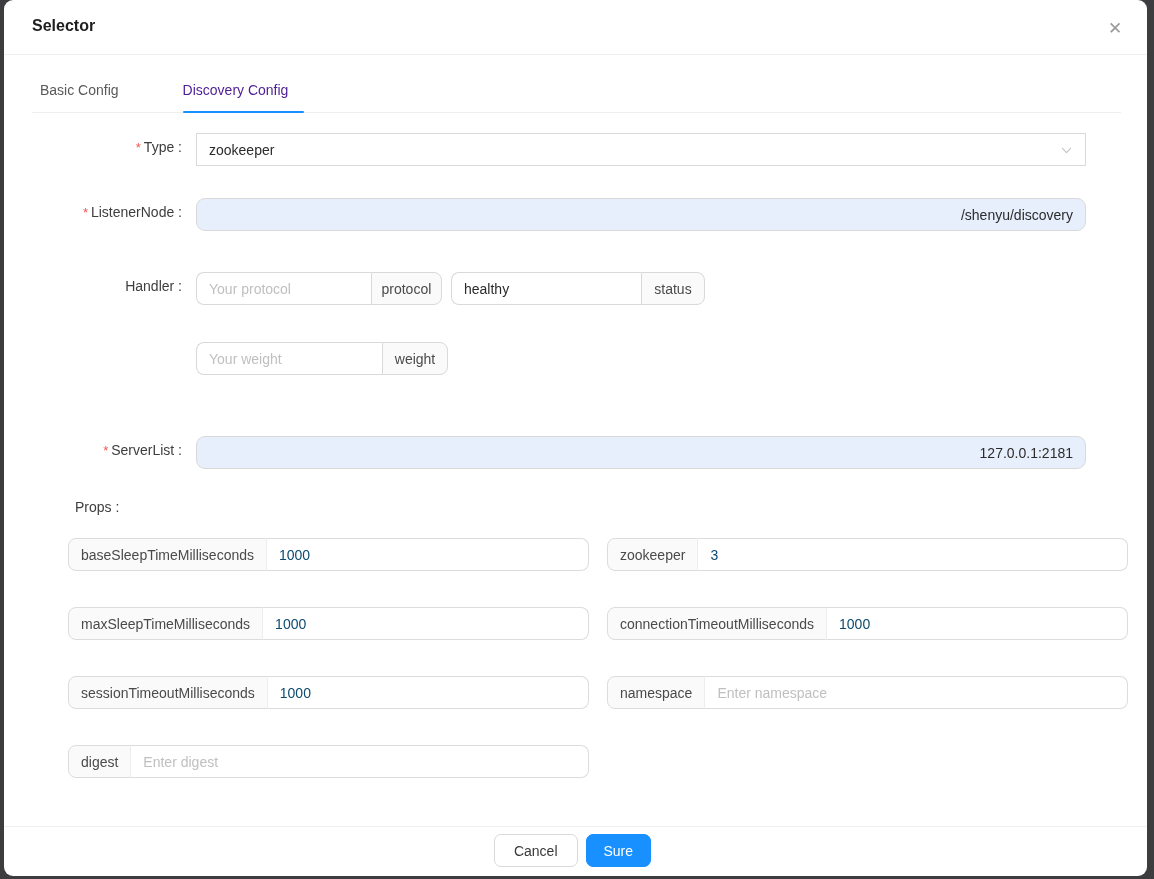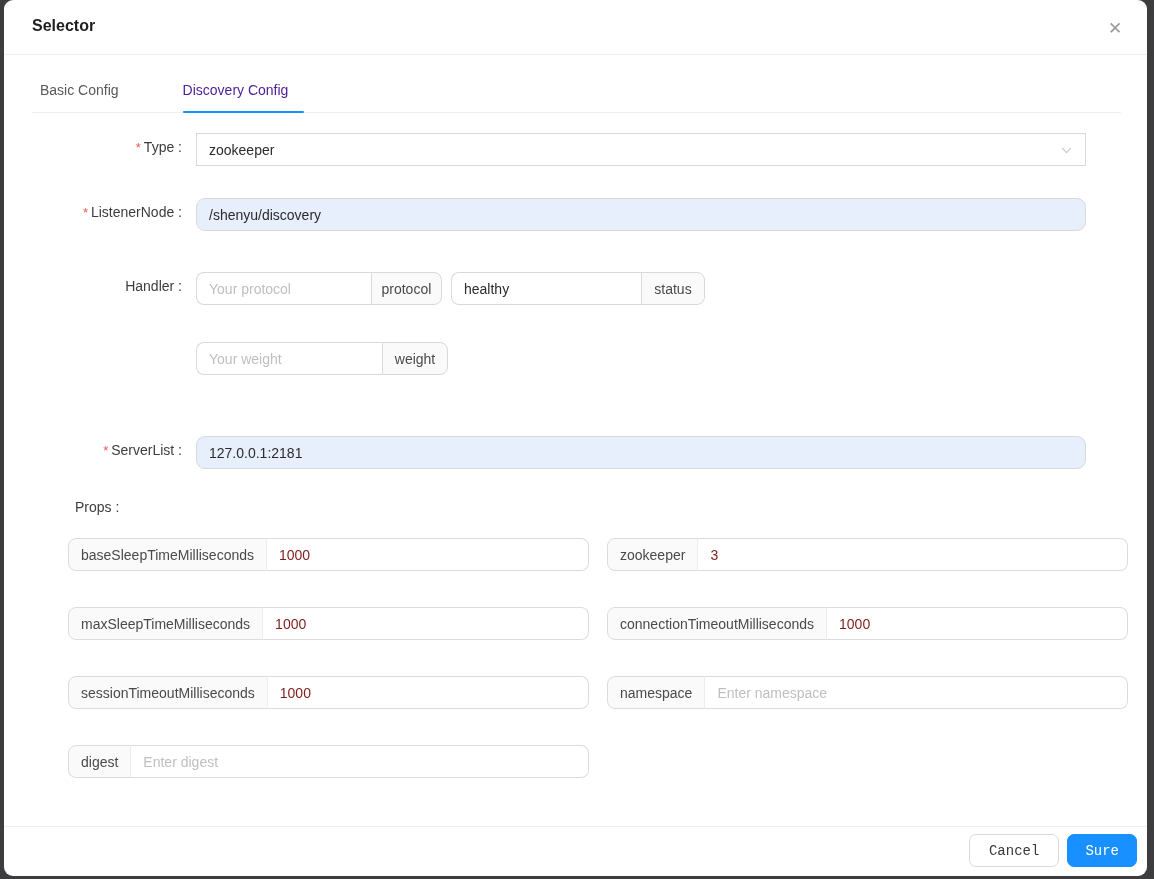--- a/index.html
+++ b/index.html
@@ -67,21 +67,21 @@
   .row-content { flex: 1 1 auto; margin-right: 61px; }
   .mb-type { margin-bottom: 32px; }
   .mb-listener { margin-bottom: 41px; }
   .mb-handler { margin-bottom: 61px; }
   .mb-serverlist { margin-bottom: 30px; }
 
   .text-input {
     width: 100%; height: 33px;
     border: 1px solid #d9d9d9; border-radius: 9px;
     padding: 0 12px; font-size: 14px; color: #2b2b2b;
-    font-family: inherit; background: #fff; outline: none;
+    font-family: inherit; background: #fff; outline: none; text-align: right;
   }
   .text-input::placeholder { color: #bfbfbf; }
   .filled-blue { background: #e7effc; }
 
   .select {
     position: relative; width: 100%; height: 33px;
     border: 1px solid #d9d9d9; border-radius: 0;
     background: #fff; cursor: pointer;
     display: flex; align-items: center; padding: 0 12px;
   }
@@ -121,31 +121,31 @@
     height: 100%; display: flex; align-items: center;
     padding: 0 12px; background: #fafafa;
     border: 1px solid #dcdcdc; border-radius: 8px 0 0 8px;
     color: #4a4a4a; white-space: nowrap;
   }
   .pgroup .p-input {
     height: 100%; flex: 1 1 auto; min-width: 0;
     border: 1px solid #dcdcdc; border-left: 1px solid #ededed;
     margin-left: -1px;
     border-radius: 0 8px 8px 0; padding: 0 12px;
-    font-size: 14px; color: #7f1d1d; font-family: inherit;
+    font-size: 14px; color: #0c4a6e; font-family: inherit;
     background: #fff; outline: none;
   }
   .pgroup .p-input::placeholder { color: #bfbfbf; }
 
   
   .modal-footer {
     flex: 0 0 auto; height: 50px;
     border-top: 1px solid #efefef;
-    display: flex; align-items: center; justify-content: flex-end;
-    gap: 8px; padding: 0 10px 2px 4px; font-family: Liberation Mono, monospace;
+    display: flex; align-items: center; justify-content: center;
+    gap: 8px; padding: 0 10px 2px 4px;
   }
   .btn {
     height: 33px; border-radius: 7px; font-size: 14px;
     font-family: inherit; cursor: pointer;
     display: inline-flex; align-items: center; justify-content: center;
   }
   .btn-default {
     background: #fff; border: 1px solid #d9d9d9; color: #383838;
     padding: 0 19px;
   }

